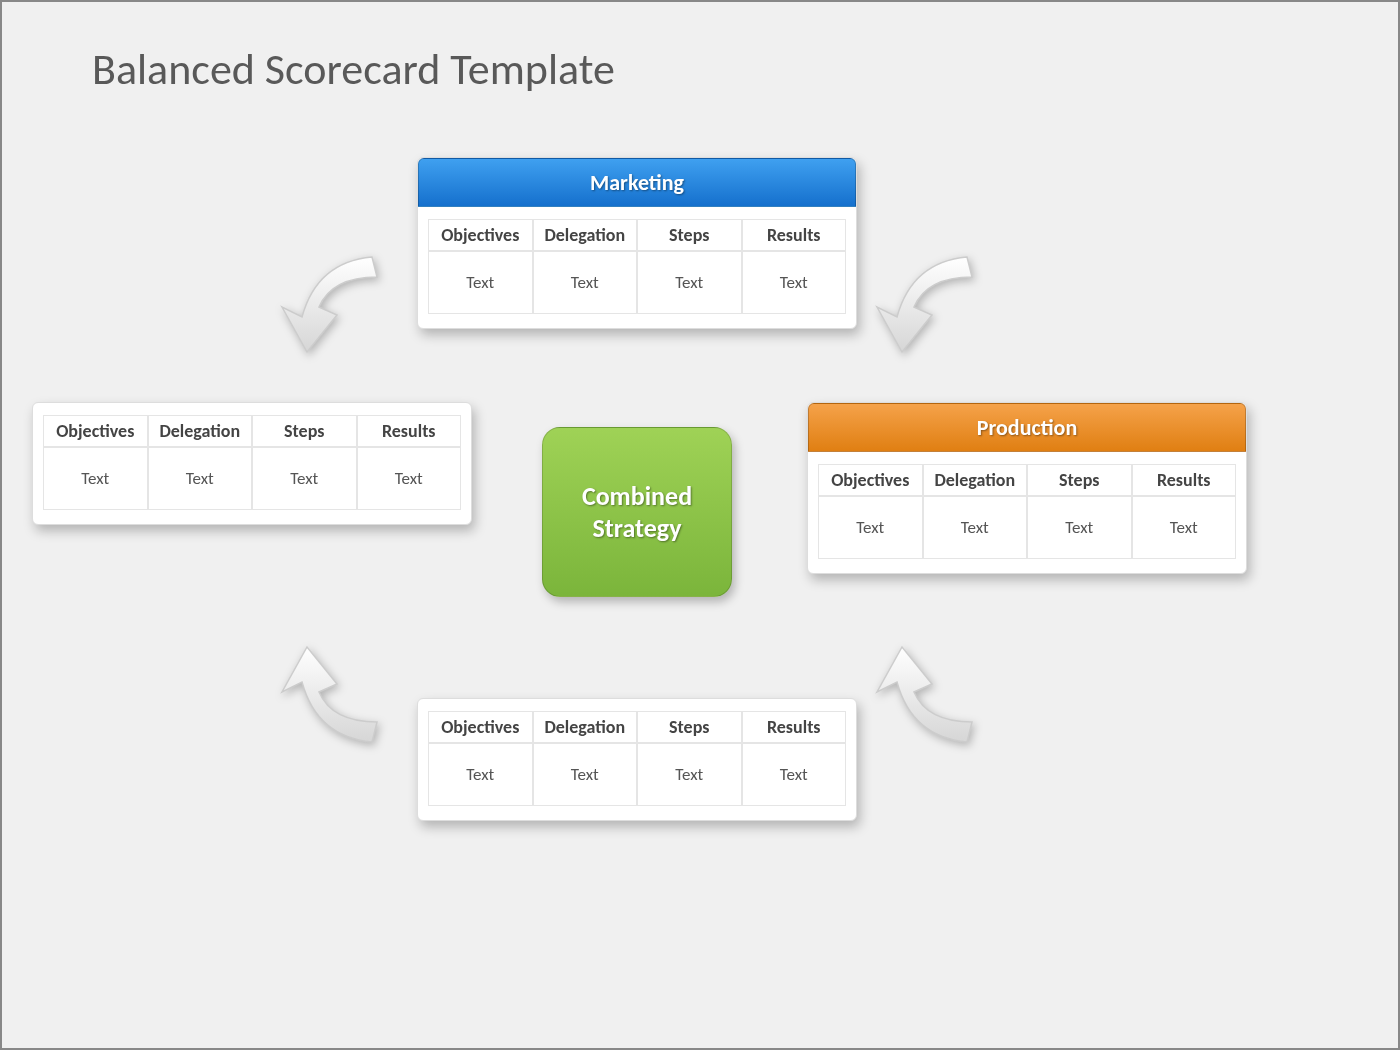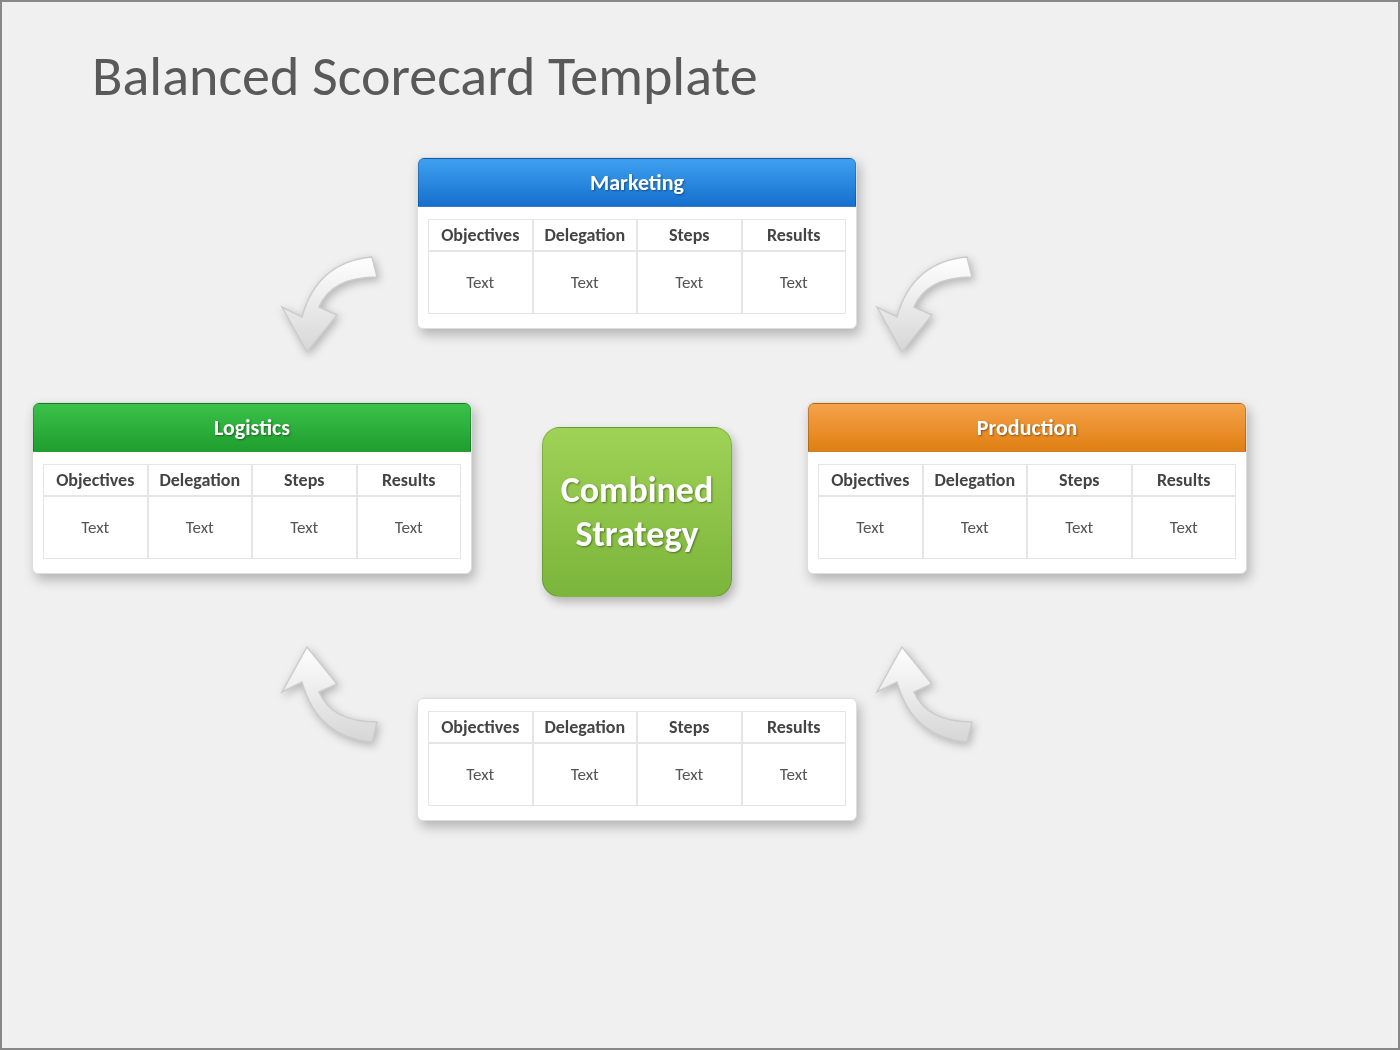--- a/index.html
+++ b/index.html
@@ -8,21 +8,21 @@
     height: 1050px;
     background: #f0f0f0;
     font-family: Calibri, Arial, sans-serif;
     position: relative;
     border: 2px solid #888;
   }
   .title {
     position: absolute;
     top: 40px;
     left: 90px;
-    font-size: 56px;
+    font-size: 44px;
     color: #595959;
     font-weight: 400;
   }
   .card {
     position: absolute;
     width: 440px;
     background: #fff;
     border: 1px solid #ddd;
     border-radius: 6px;
     box-shadow: 3px 6px 12px rgba(0,0,0,0.25);
@@ -67,21 +67,21 @@
     top: 425px;
     width: 190px;
     height: 170px;
     border-radius: 18px;
     background: linear-gradient(to bottom, #9fd256 0%, #7bb53b 100%);
     color: #fff;
     display: flex;
     align-items: center;
     justify-content: center;
     text-align: center;
-    font-size: 36px;
+    font-size: 26px;
     font-weight: bold;
     text-shadow: 1px 1px 2px rgba(0,0,0,.4);
     box-shadow: 3px 5px 10px rgba(0,0,0,0.25);
     border: 1px solid rgba(0,0,0,0.15);
   }
 
   
   .card-top    { left: 415px; top: 155px; }
   .card-left   { left: 30px;  top: 400px; }
   .card-right  { left: 805px; top: 400px; }
@@ -113,21 +113,20 @@
     <div class="card-row">
       <div class="cell val">Text</div>
       <div class="cell val">Text</div>
       <div class="cell val">Text</div>
       <div class="cell val">Text</div>
     </div>
   </div>
 </div>
 
 <div class="card card-left">
-  <div class="card-header hdr-green">Logistics</div>
   <div class="card-table">
     <div class="card-row">
       <div class="cell hd">Objectives</div>
       <div class="cell hd">Delegation</div>
       <div class="cell hd">Steps</div>
       <div class="cell hd">Results</div>
     </div>
     <div class="card-row">
       <div class="cell val">Text</div>
       <div class="cell val">Text</div>

